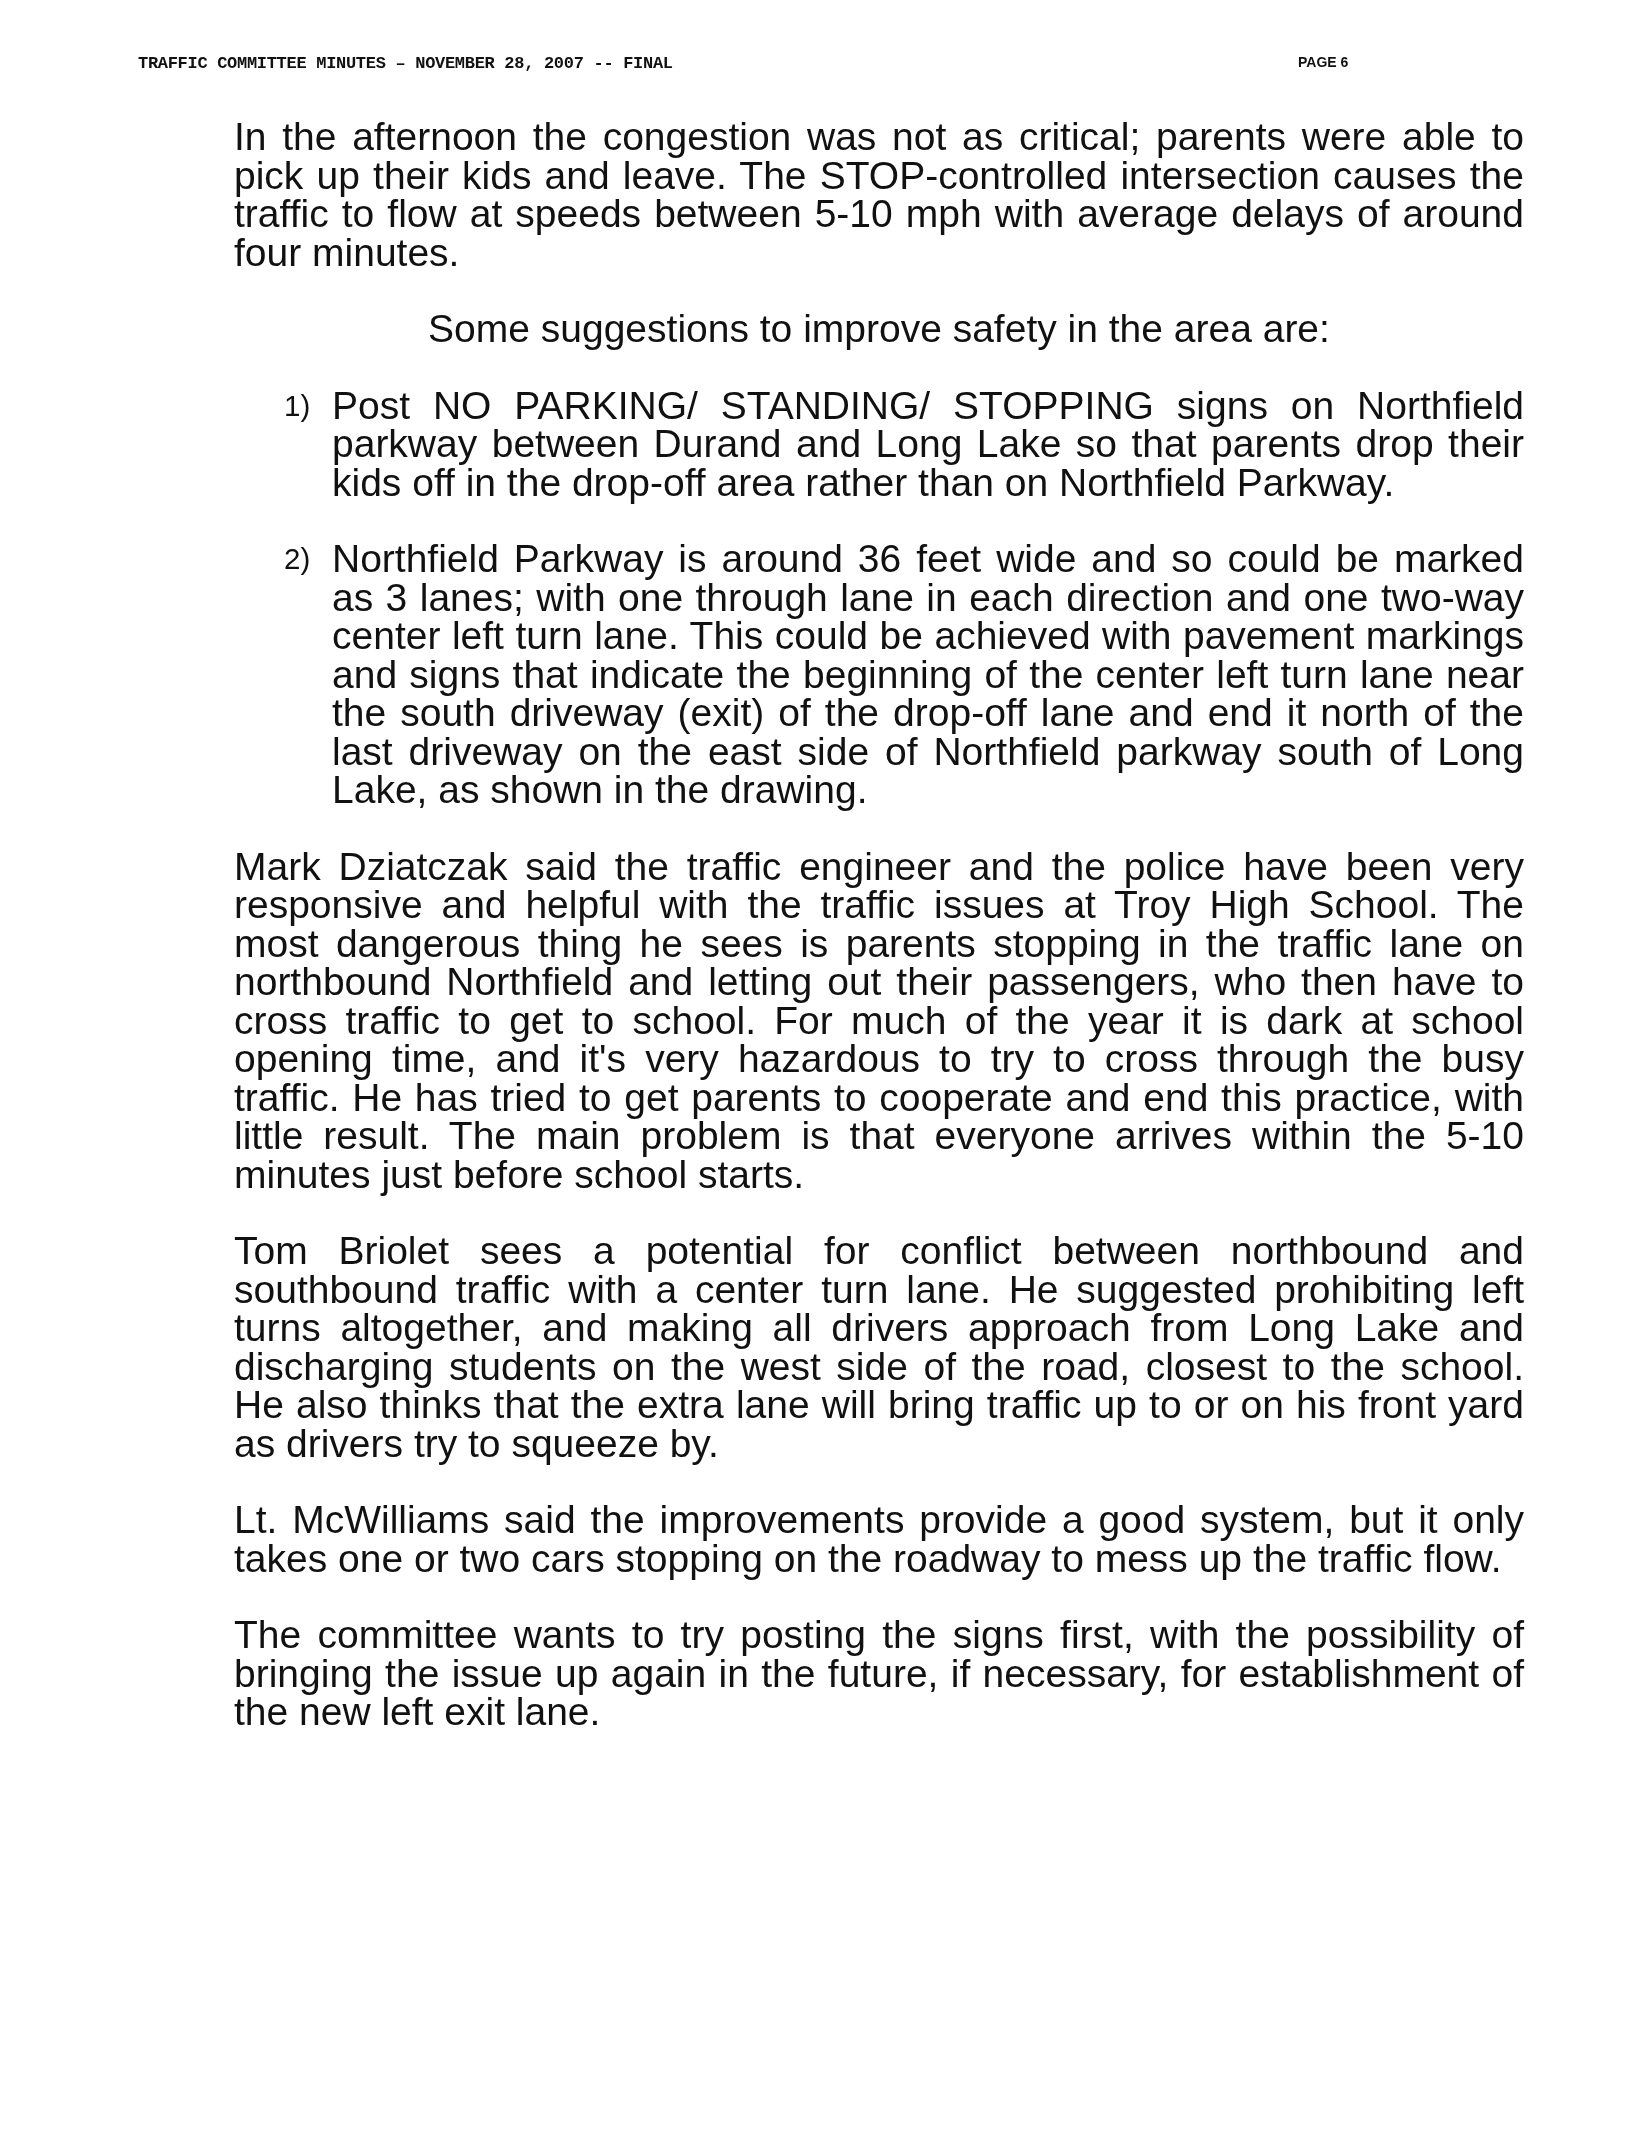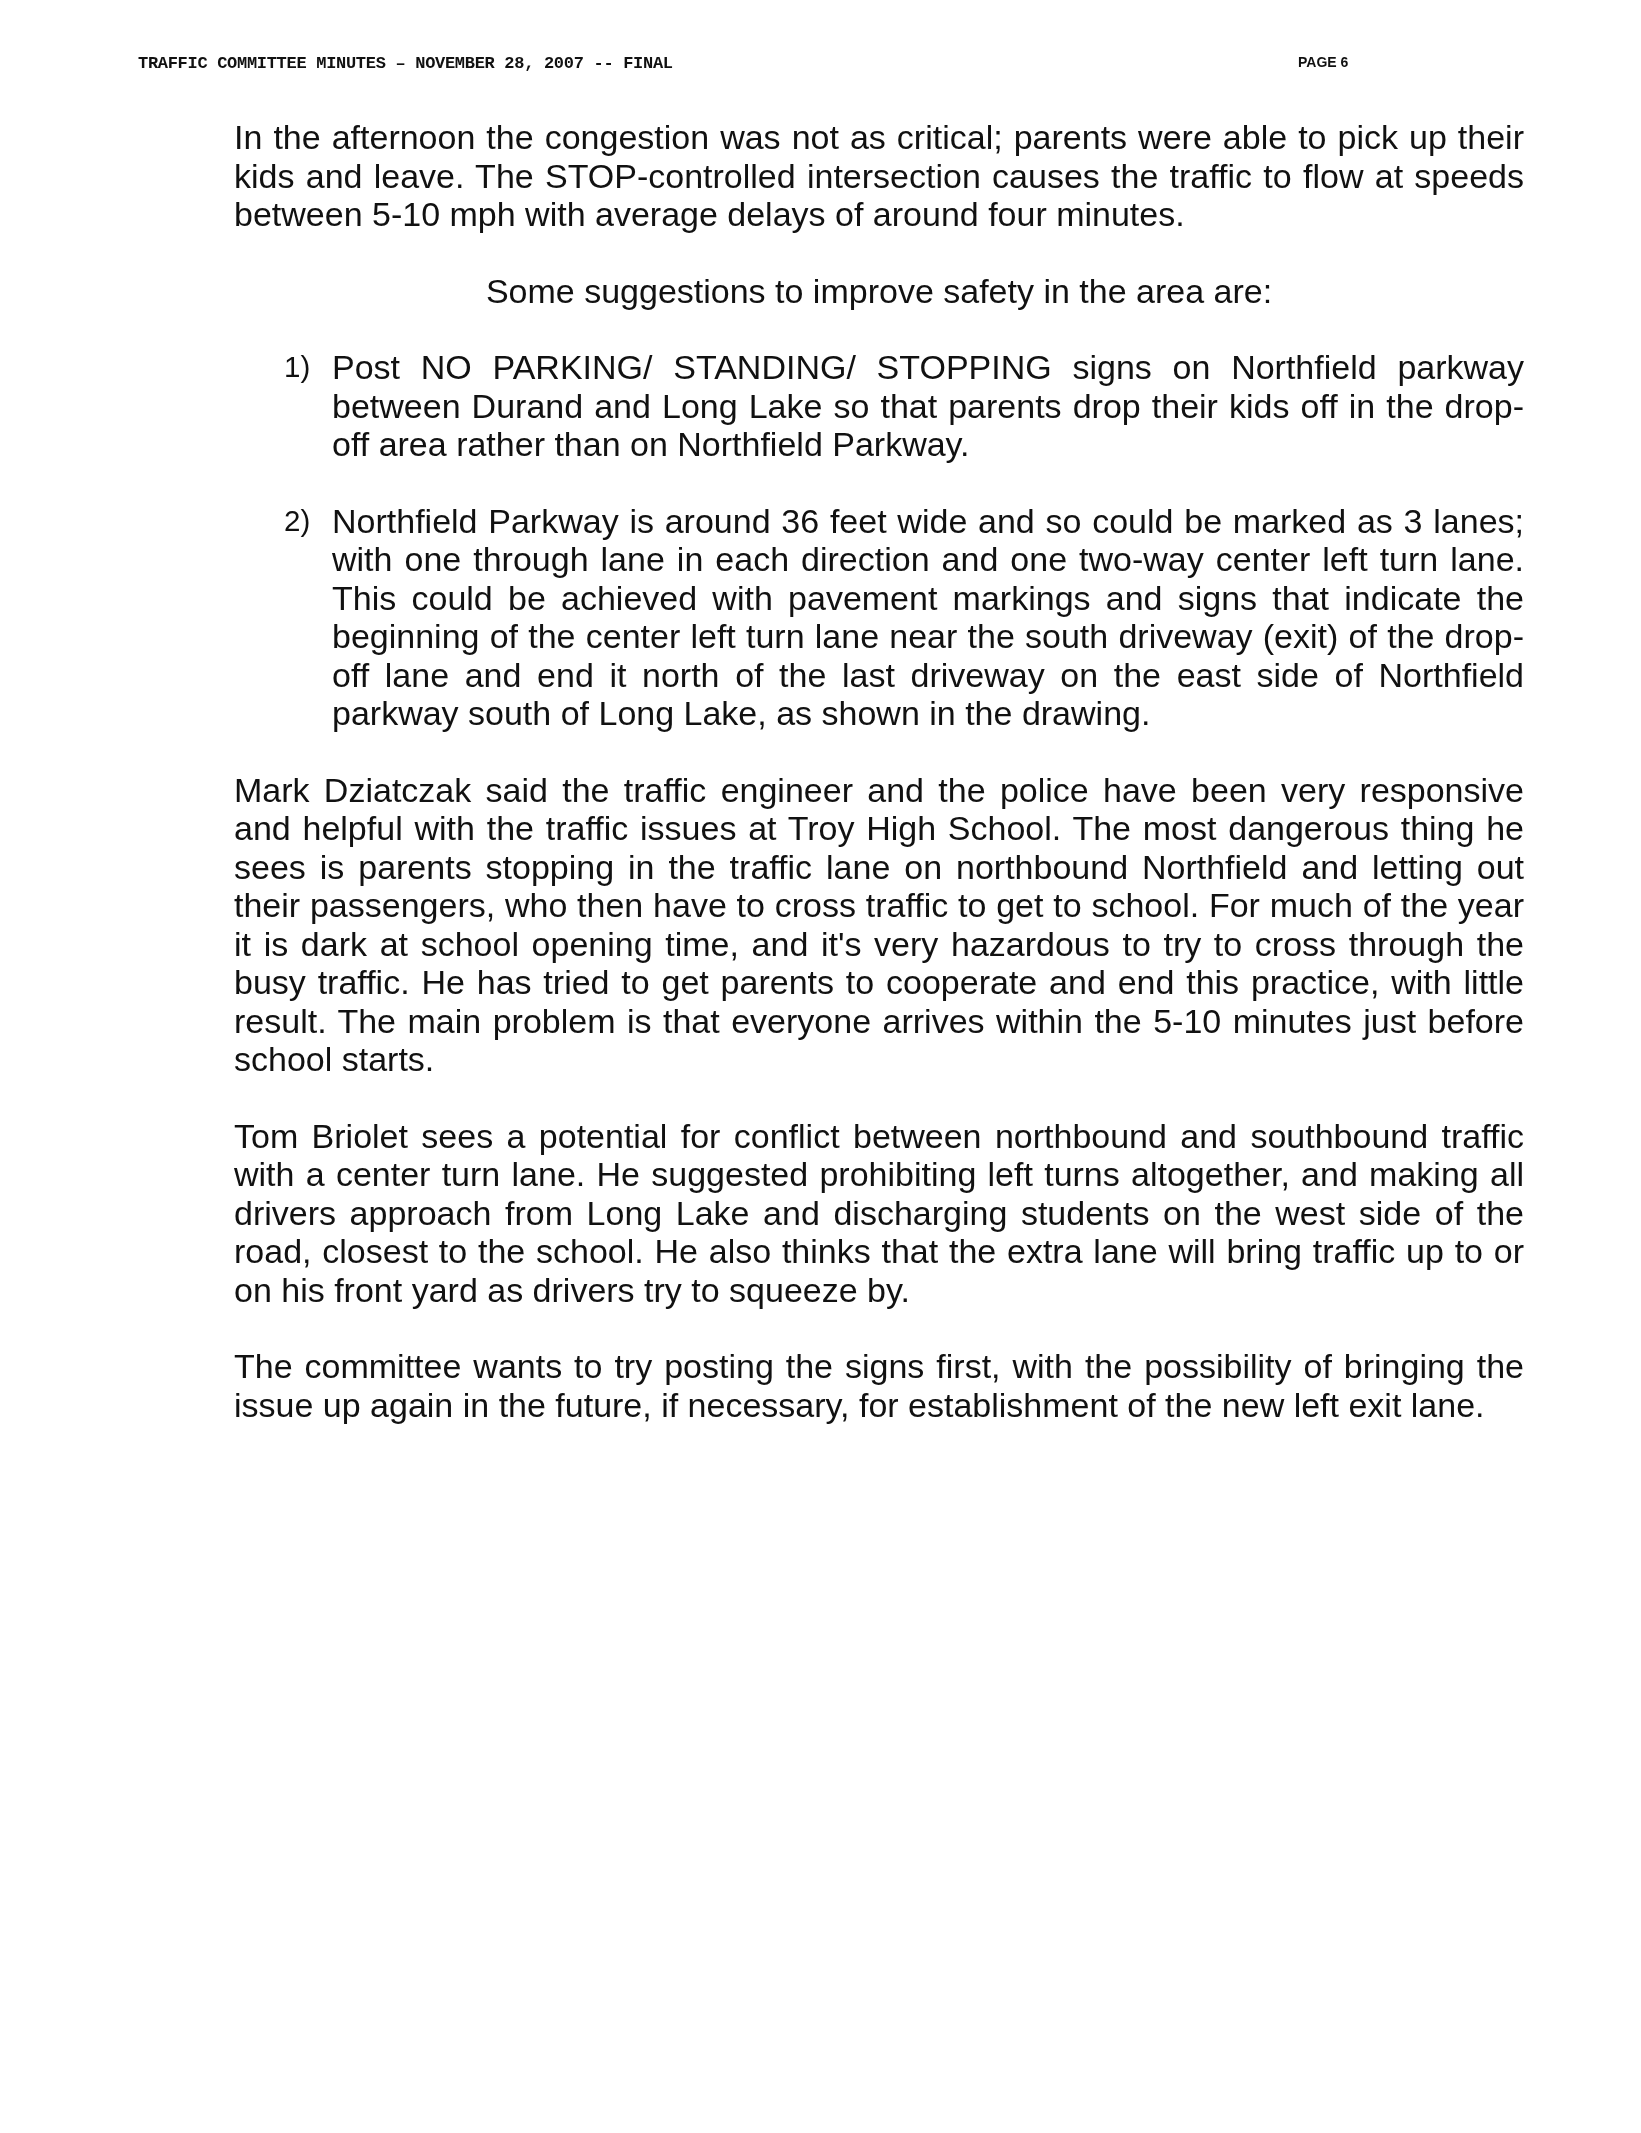--- a/index.html
+++ b/index.html
@@ -2,21 +2,21 @@
 <html><head>
 <meta charset="utf-8">
 <style>
   html, body { margin: 0; padding: 0; background: #ffffff; }
   body { width: 1641px; height: 2133px; position: relative; overflow: hidden;
          font-family: "Liberation Sans", sans-serif; color: #111; }
   .header { position: absolute; top: 54px; left: 138px; right: 0; height: 24px; }
   .header-title { position: absolute; left: 0; top: 0; font-size: 17px; font-weight: bold; letter-spacing: -0.3px; font-family: Liberation Mono, monospace; }
   .header-page { position: absolute; left: 1160px; top: 0; font-size: 14px; font-weight: bold; }
   .body { position: absolute; left: 234px; top: 118px; width: 1290px; }
-  p { margin: 0 0 38px 0; font-size: 34px; line-height: 38.5px; text-align: justify; }
+  p { margin: 0 0 38px 0; font-size: 39px; line-height: 38.5px; text-align: justify; }
   p.left { text-align: center; }
   .list { margin: 0 0 0 0; padding: 0; }
   .list-item { position: relative; padding-left: 98px; margin-bottom: 38px; }
   .list-item .num { position: absolute; left: 50px; top: 0; font-size: 29.5px; line-height: 38.5px; }
   .list-item p { margin-bottom: 58px; }
   .list-item p:last-child { margin-bottom: 0; }
 </style>
 </head>
 <body>
 
@@ -35,14 +35,15 @@
       <p>Post NO PARKING/ STANDING/ STOPPING signs on Northfield parkway between Durand and Long Lake so that parents drop their kids off in the drop-off area rather than on Northfield Parkway.</p>
     </div>
     <div class="list-item">
       <span class="num">2)</span>
       <p>Northfield Parkway is around 36 feet wide and so could be marked as 3 lanes; with one through lane in each direction and one two-way center left turn lane.  This could be achieved with pavement markings and signs that indicate the beginning of the center left turn lane near the south driveway (exit) of the drop-off lane and end it north of the last driveway on the east side of Northfield parkway south of Long Lake, as shown in the drawing.</p>
     </div>
   </div>
 
   <p>Mark Dziatczak said the traffic engineer and the police have been very responsive and helpful with the traffic issues at Troy High School.  The most dangerous thing he sees is parents stopping in the traffic lane on northbound Northfield and letting out their passengers, who then have to cross traffic to get to school.  For much of the year it is dark at school opening time, and it's very hazardous to try to cross through the busy traffic.  He has tried to get parents to cooperate and end this practice, with little result. The main problem is that everyone arrives within the 5-10 minutes just before school starts.</p>
   <p>Tom Briolet sees a potential for conflict between northbound and southbound traffic with a center turn lane.  He suggested prohibiting left turns altogether, and making all drivers approach from Long Lake and discharging students on the west side of the road, closest to the school.  He also thinks that the extra lane will bring traffic up to or on his front yard as drivers try to squeeze by.</p>
+  <p>Lt. McWilliams said the improvements provide a good system, but it only takes one or two cars stopping on the roadway to mess up the traffic flow.</p>
   <p>The committee wants to try posting the signs first, with the possibility of bringing the issue up again in the future, if necessary, for establishment of the new left exit lane.</p>
 </div>
 
 </body></html>

